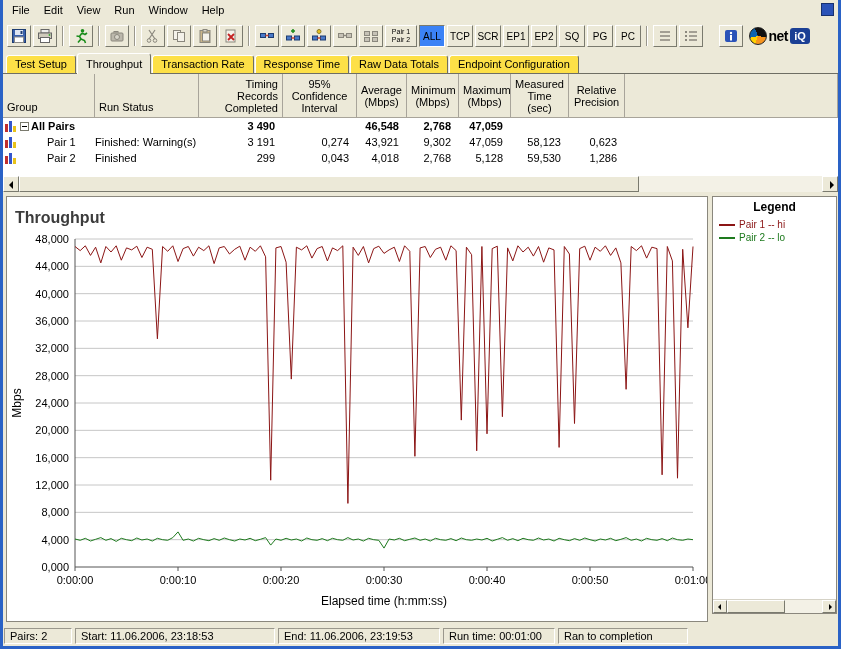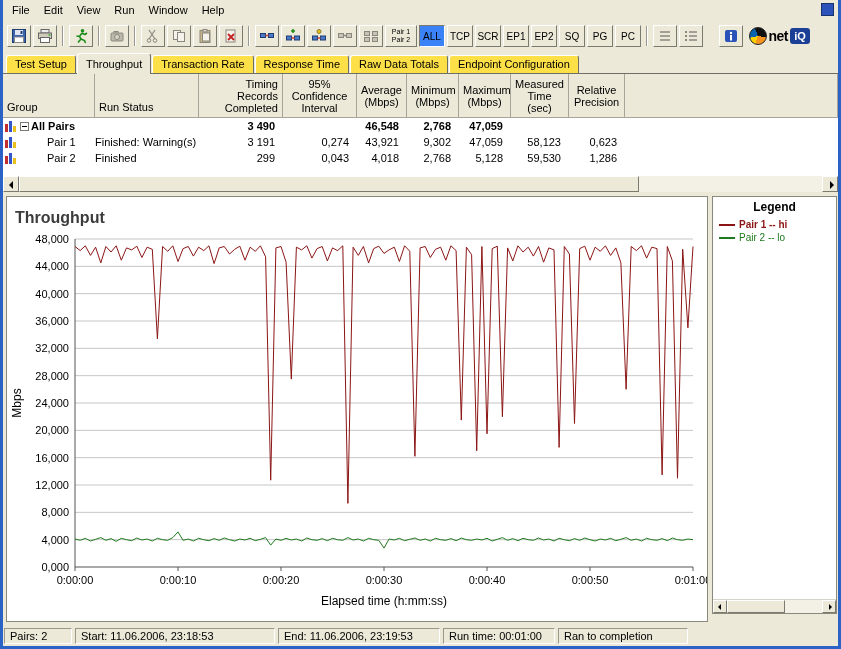--- a/index.html
+++ b/index.html
@@ -399,21 +399,21 @@
         <text x="14" y="170" text-anchor="middle" font-size="12" fill="#000" transform="rotate(-90 14 170)">Mbps</text>
         <polyline points="68.0,13.5 73.2,17.6 78.3,12.8 83.5,22.4 88.6,14.2 93.8,29.9 98.9,13.5 104.0,19.0 109.2,12.8 114.3,27.2 119.5,14.9 124.7,16.9 129.8,13.2 134.9,24.5 140.1,14.2 145.3,16.3 150.4,105.8 155.6,13.5 160.7,18.3 165.8,12.8 171.0,28.5 176.1,15.6 181.3,13.5 186.4,23.1 191.6,14.2 196.8,17.6 201.9,12.8 207.1,30.6 212.2,14.9 217.3,13.5 222.5,21.0 227.7,16.3 232.8,13.2 238.0,27.2 243.1,14.2 248.3,18.3 253.4,12.8 258.6,23.8 263.7,247.2 268.9,14.9 274.0,13.5 279.1,29.2 284.3,146.1 289.4,14.2 294.6,16.9 299.8,12.8 304.9,25.1 310.1,15.6 315.2,13.5 320.4,27.9 325.5,14.9 330.6,17.6 335.8,12.8 340.9,270.4 346.1,14.2 351.3,22.4 356.4,13.5 361.6,29.9 366.7,15.6 371.8,13.2 377.0,20.4 382.1,16.9 387.3,14.2 392.4,28.5 397.6,12.8 402.8,18.3 407.9,223.3 413.1,14.9 418.2,13.5 423.3,24.5 428.5,16.3 433.6,14.2 438.8,27.2 443.9,12.8 449.1,17.6 454.3,187.1 459.4,14.2 464.6,21.7 469.7,217.8 474.9,13.5 480.0,200.8 485.2,15.6 490.3,13.2 495.4,183.7 500.6,14.9 505.8,27.9 510.9,12.8 516.0,19.0 521.2,14.2 526.4,23.1 531.5,13.5 536.6,29.2 541.8,14.9 547.0,16.9 552.1,214.4 557.3,13.5 562.4,21.0 567.5,190.5 572.7,15.6 577.8,13.2 583.0,27.2 588.1,14.2 593.3,18.3 598.4,12.8 603.6,22.4 608.8,14.9 613.9,29.9 619.1,156.3 624.2,13.5 629.4,17.6 634.5,12.8 639.6,25.1 644.8,14.2 650.0,15.6 655.1,241.8 660.3,13.5 665.4,27.9 670.5,245.2 675.7,16.3 680.9,94.8 686.0,13.5" fill="none" stroke="#8b1515" stroke-width="1"></polyline>
         <polyline points="68.0,306.0 73.2,307.3 78.3,305.3 83.5,308.0 88.6,306.3 93.8,304.6 98.9,307.3 104.0,305.6 109.2,308.4 114.3,305.3 119.5,306.7 124.7,307.7 129.8,305.0 134.9,307.0 140.1,306.0 145.3,308.0 150.4,305.3 155.6,306.7 160.7,307.3 165.8,304.6 171.0,298.9 176.1,307.3 181.3,306.0 186.4,308.0 191.6,305.3 196.8,306.7 201.9,307.7 207.1,305.6 212.2,307.3 217.3,305.0 222.5,306.7 227.7,308.0 232.8,306.0 238.0,307.0 243.1,305.3 248.3,307.7 253.4,306.3 258.6,304.6 263.7,312.1 268.9,306.0 274.0,307.3 279.1,305.3 284.3,307.0 289.4,306.0 294.6,308.0 299.8,305.0 304.9,306.7 310.1,307.3 315.2,305.6 320.4,307.7 325.5,305.3 330.6,306.7 335.8,307.3 340.9,304.6 346.1,307.0 351.3,306.0 356.4,308.0 361.6,305.3 366.7,306.7 371.8,307.3 377.0,315.1 382.1,306.0 387.3,307.0 392.4,305.3 397.6,307.7 402.8,306.3 407.9,305.0 413.1,307.3 418.2,306.0 423.3,308.0 428.5,305.3 433.6,306.7 438.8,307.3 443.9,305.6 449.1,307.7 454.3,305.0 459.4,306.7 464.6,307.3 469.7,306.0 474.9,307.0 480.0,305.3 485.2,308.0 490.3,306.3 495.4,304.6 500.6,307.3 505.8,305.6 510.9,307.7 516.0,305.3 521.2,306.7 526.4,307.3 531.5,305.0 536.6,307.0 541.8,306.0 547.0,308.0 552.1,305.3 557.3,306.7 562.4,307.7 567.5,305.6 572.7,307.3 577.8,305.0 583.0,306.7 588.1,308.0 593.3,306.0 598.4,307.0 603.6,305.3 608.8,307.7 613.9,306.3 619.1,304.6 624.2,307.3 629.4,306.0 634.5,308.0 639.6,305.3 644.8,306.7 650.0,307.3 655.1,305.6 660.3,307.7 665.4,305.0 670.5,306.7 675.7,307.3 680.9,306.0 686.0,306.7" fill="none" stroke="#1e7a1e" stroke-width="1"></polyline>
       </svg>
   </div>
 
   <div class="legendpanel">
     <div class="legend-title">Legend</div>
     <div class="legend-entry">
       <span class="legend-line" style="background: rgb(139, 21, 21);"></span>
-      <span style="color: rgb(139, 21, 21); font-weight: bold;">Pair 1 -- hi</span>
+      <span style="color: rgb(139, 21, 21);">Pair 1 -- hi</span>
     </div>
     <div class="legend-entry">
       <span class="legend-line" style="background: rgb(30, 122, 30);"></span>
       <span style="color: rgb(30, 122, 30);">Pair 2 -- lo</span>
     </div>
     <div class="legend-hscroll">
       <span class="sb-btn l">
           <span class="tri-l"></span>
         </span>
       <span class="sb-thumb"></span>

